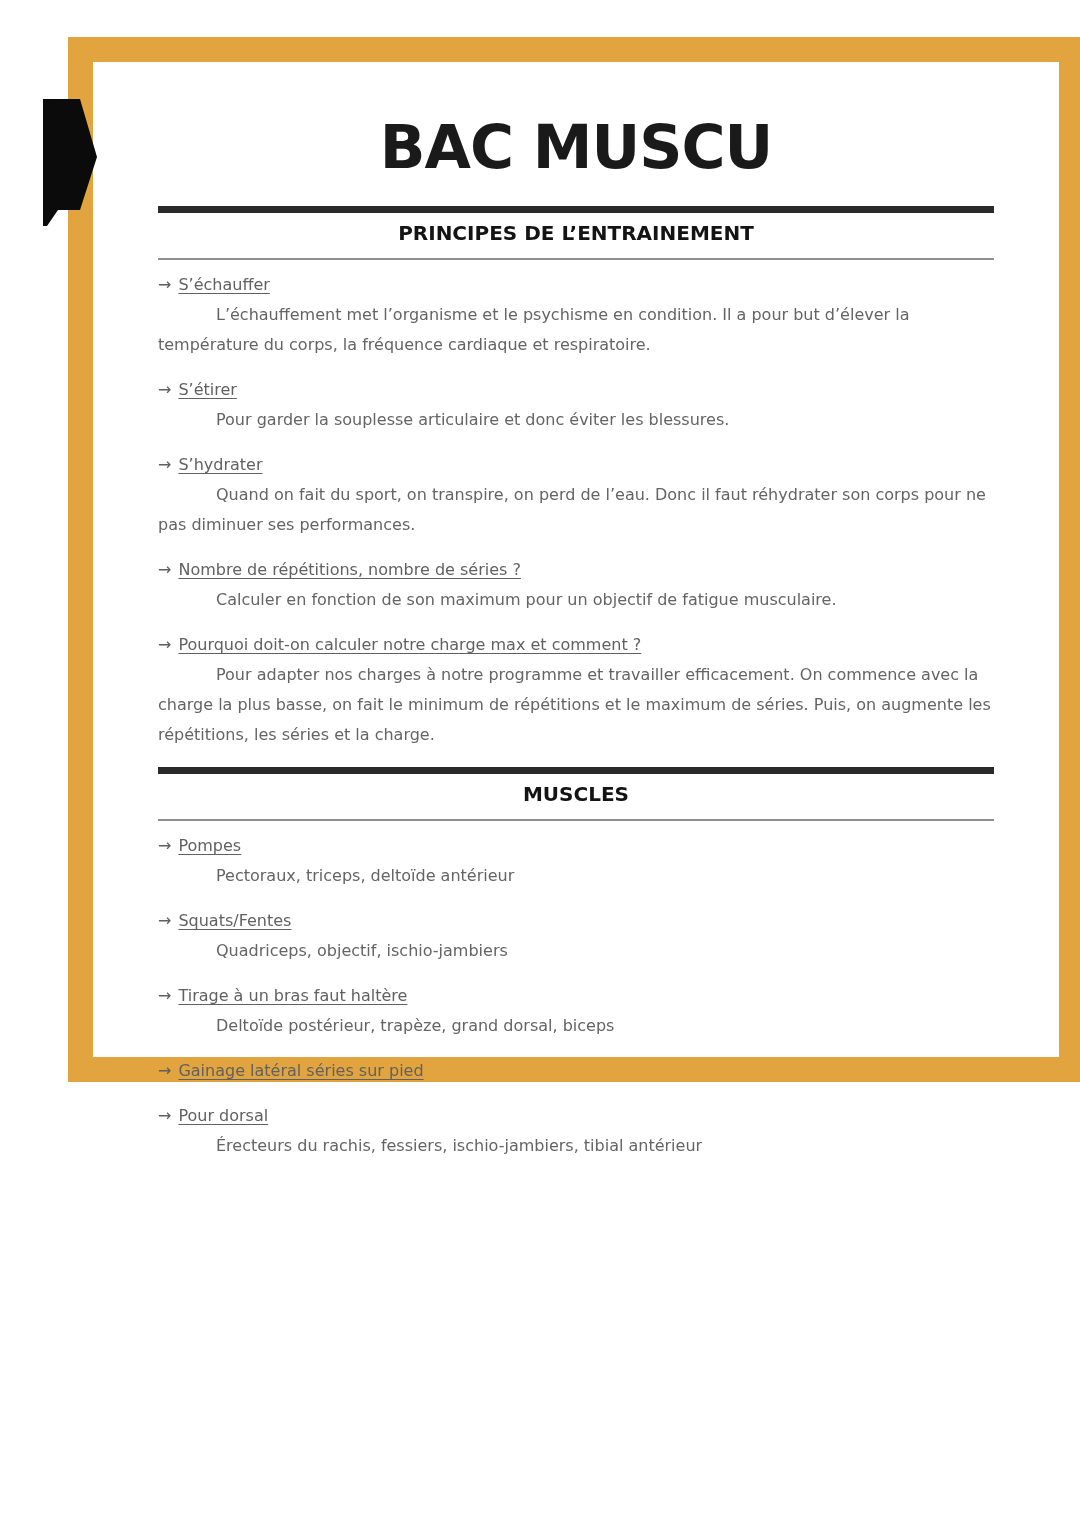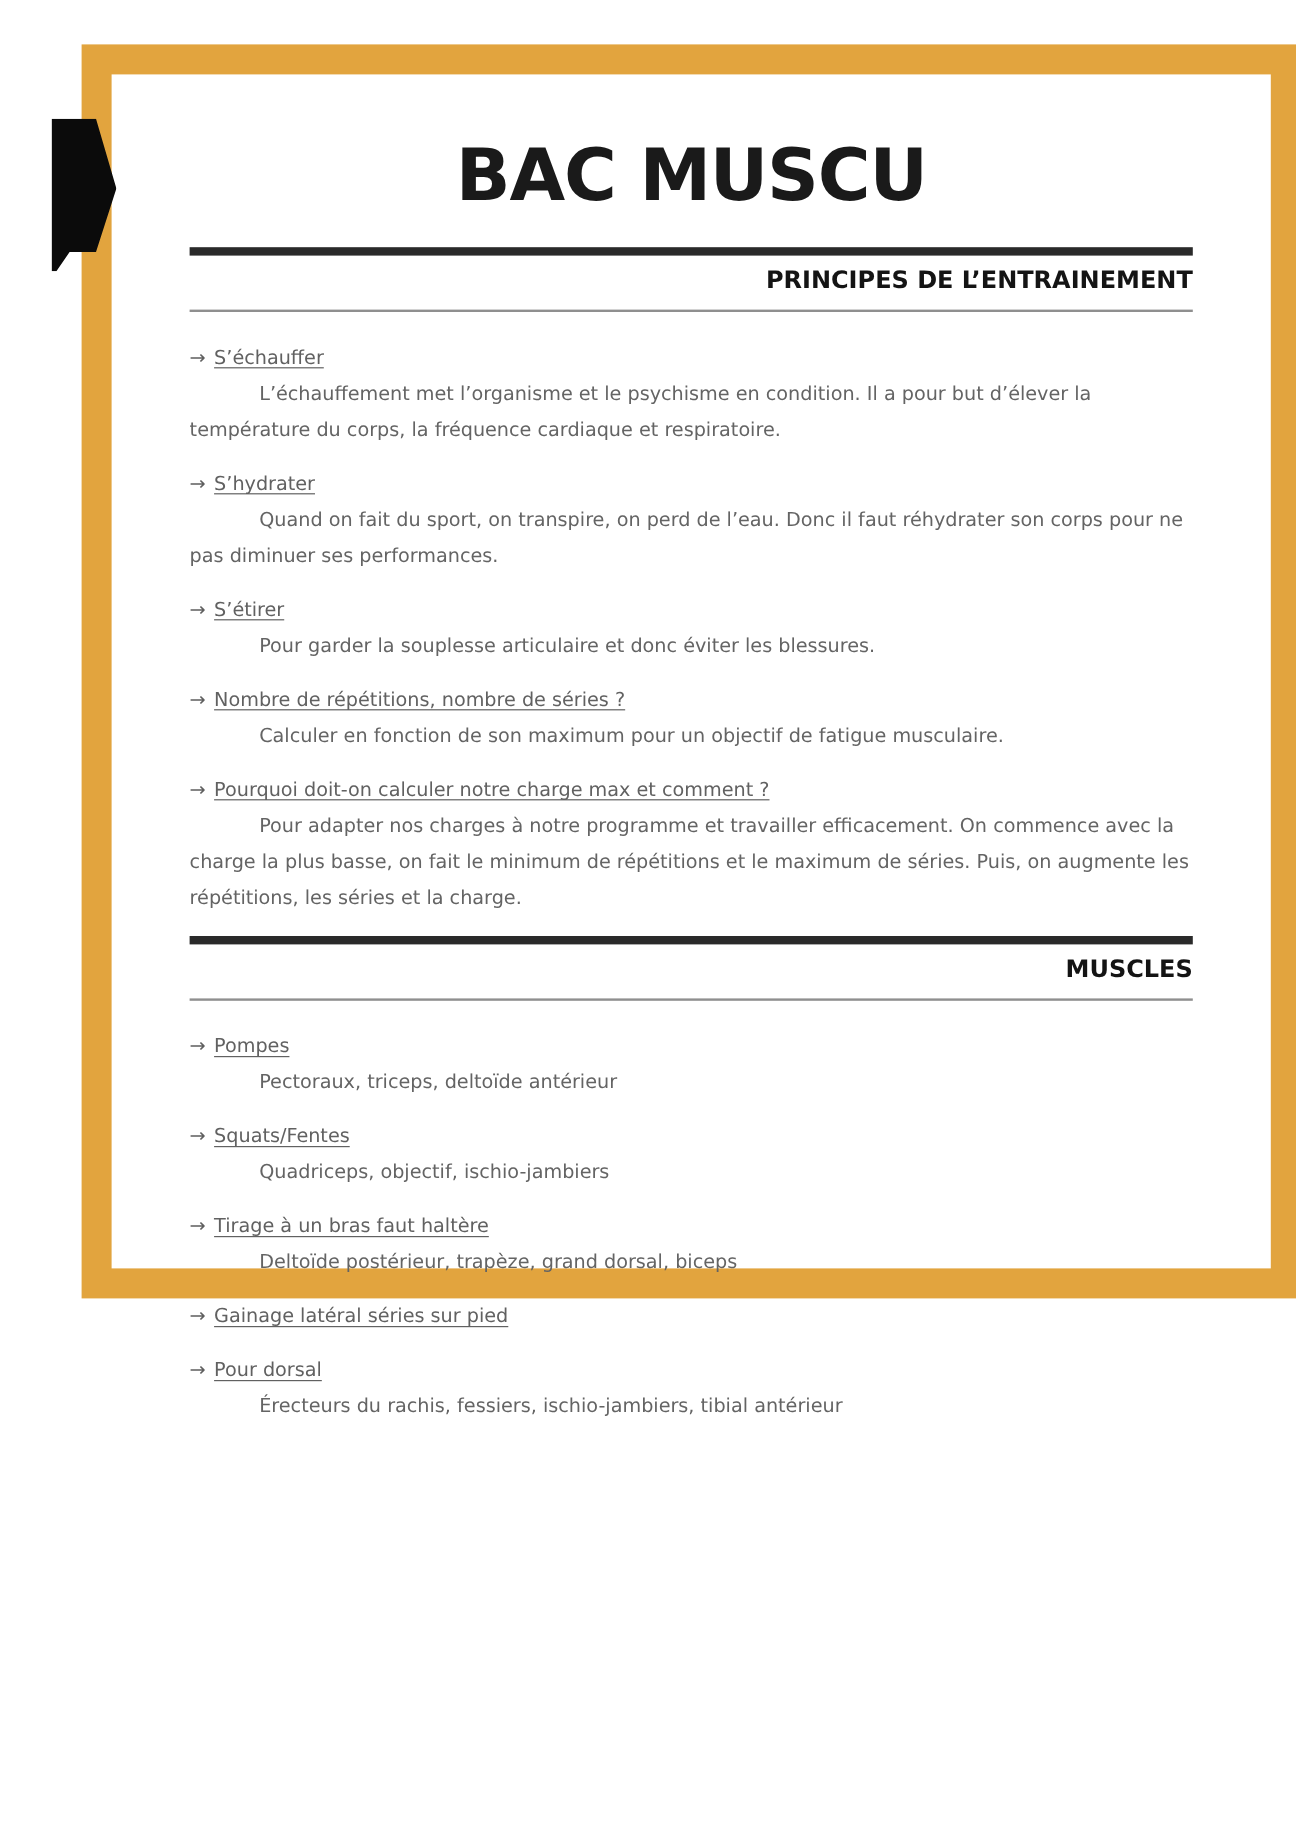--- a/index.html
+++ b/index.html
@@ -45,28 +45,28 @@
     letter-spacing: -1px;
   }
   .rule-thick {
     height: 7px;
     background: #2a2a2a;
   }
   .section-heading {
     margin: 9px 0 0 0;
     padding-bottom: 13px;
     border-bottom: 2px solid #8f8f8f;
-    text-align: right;
+    text-align: center;
     font-size: 20px;
     line-height: 1.15;
     font-weight: 700;
     color: #141414;
   }
   .section + .section { margin-top: 17px; }
-  .item-list { padding-top: 23px; }
+  .item-list { padding-top: 10px; }
   .item {
     margin-bottom: 15px;
     color: #646464;
     font-size: 16px;
     line-height: 30px;
   }
   .item-head { }
   .arrow-icon {
     display: inline-block;
     margin-right: 7px;
@@ -98,27 +98,27 @@
   <section class="section">
     <div class="rule-thick"></div>
     <h2 class="section-heading">PRINCIPES DE L’ENTRAINEMENT</h2>
     <div class="item-list">
   <div class="item">
     <div class="item-head"><span class="arrow-icon">→</span><span class="item-label">S’échauffer</span></div>
     <p class="item-text">L’échauffement met l’organisme et le psychisme en condition. Il a pour but d’élever la température du corps, la fréquence cardiaque et respiratoire.</p>
   </div>
 
   <div class="item">
-    <div class="item-head"><span class="arrow-icon">→</span><span class="item-label">S’hydrater</span></div>
-    <p class="item-text">Quand on fait du sport, on transpire, on perd de l’eau. Donc il faut réhydrater son corps pour ne pas diminuer ses performances.</p>
+    <div class="item-head"><span class="arrow-icon">→</span><span class="item-label">S’étirer</span></div>
+    <p class="item-text">Pour garder la souplesse articulaire et donc éviter les blessures.</p>
   </div>
 
   <div class="item">
-    <div class="item-head"><span class="arrow-icon">→</span><span class="item-label">S’étirer</span></div>
-    <p class="item-text">Pour garder la souplesse articulaire et donc éviter les blessures.</p>
+    <div class="item-head"><span class="arrow-icon">→</span><span class="item-label">S’hydrater</span></div>
+    <p class="item-text">Quand on fait du sport, on transpire, on perd de l’eau. Donc il faut réhydrater son corps pour ne pas diminuer ses performances.</p>
   </div>
 
   <div class="item">
     <div class="item-head"><span class="arrow-icon">→</span><span class="item-label">Nombre de répétitions, nombre de séries ?</span></div>
     <p class="item-text">Calculer en fonction de son maximum pour un objectif de fatigue musculaire.</p>
   </div>
 
   <div class="item">
     <div class="item-head"><span class="arrow-icon">→</span><span class="item-label">Pourquoi doit-on calculer notre charge max et comment ?</span></div>
     <p class="item-text">Pour adapter nos charges à notre programme et travailler efficacement. On commence avec la charge la plus basse, on fait le minimum de répétitions et le maximum de séries. Puis, on augmente les répétitions, les séries et la charge.</p>

